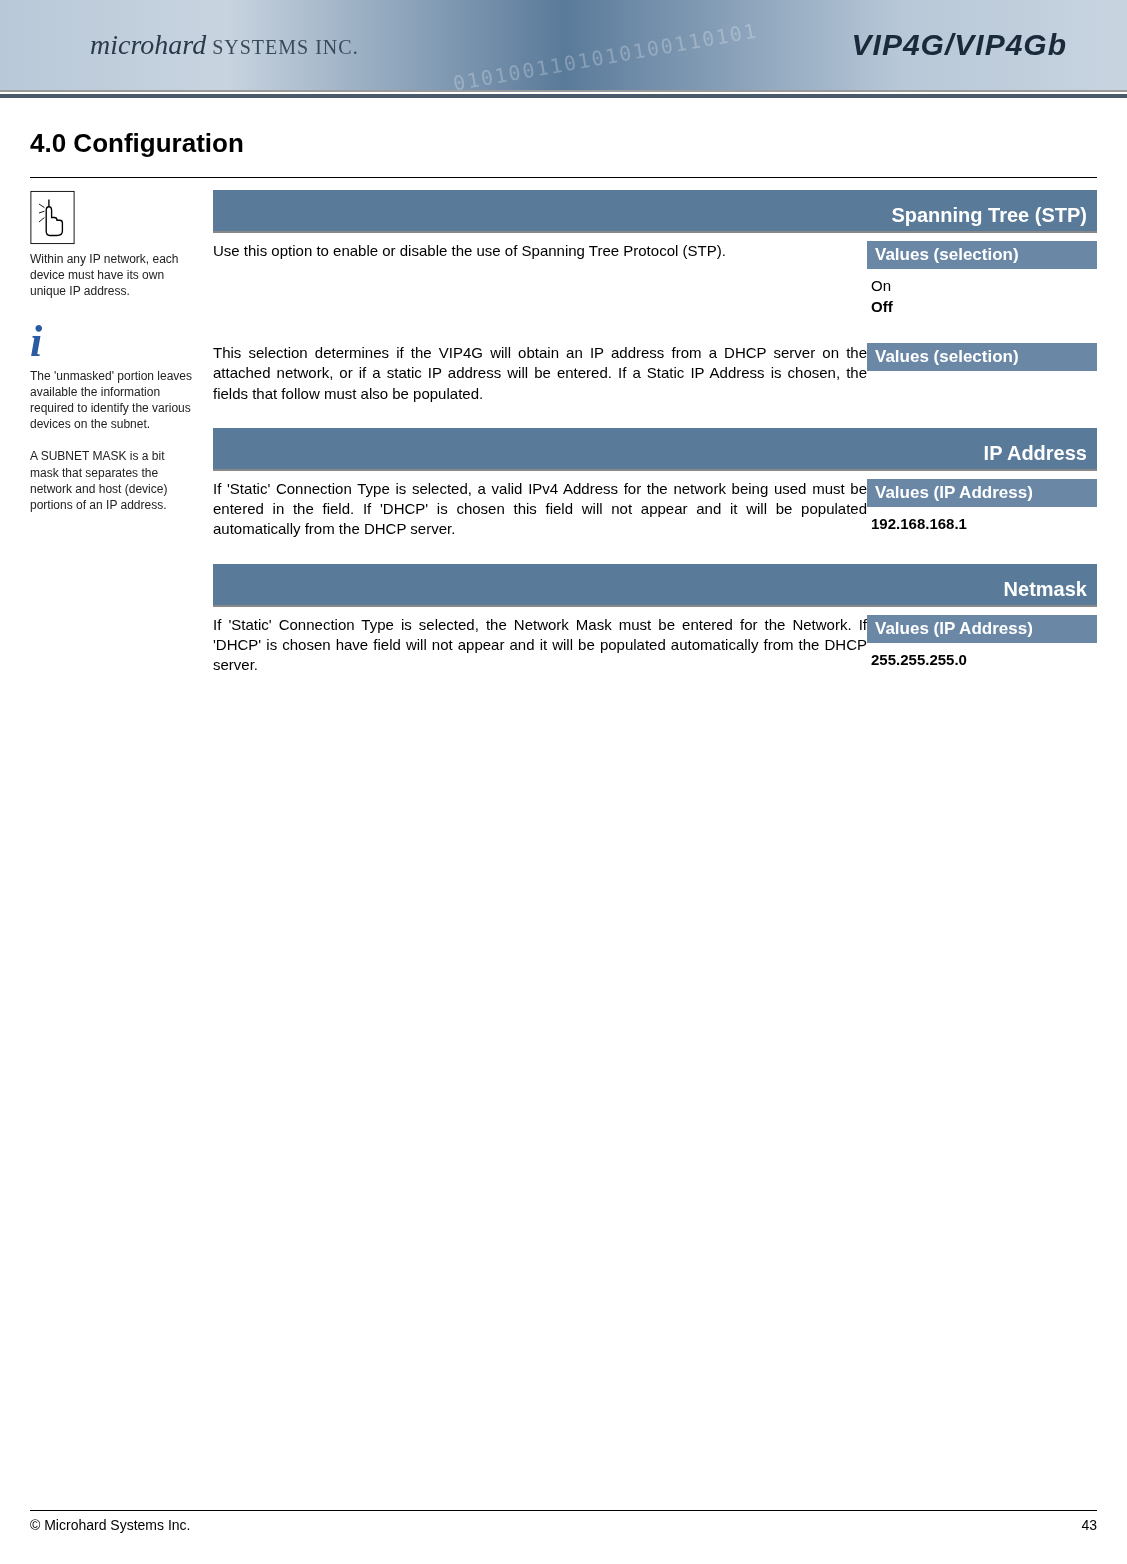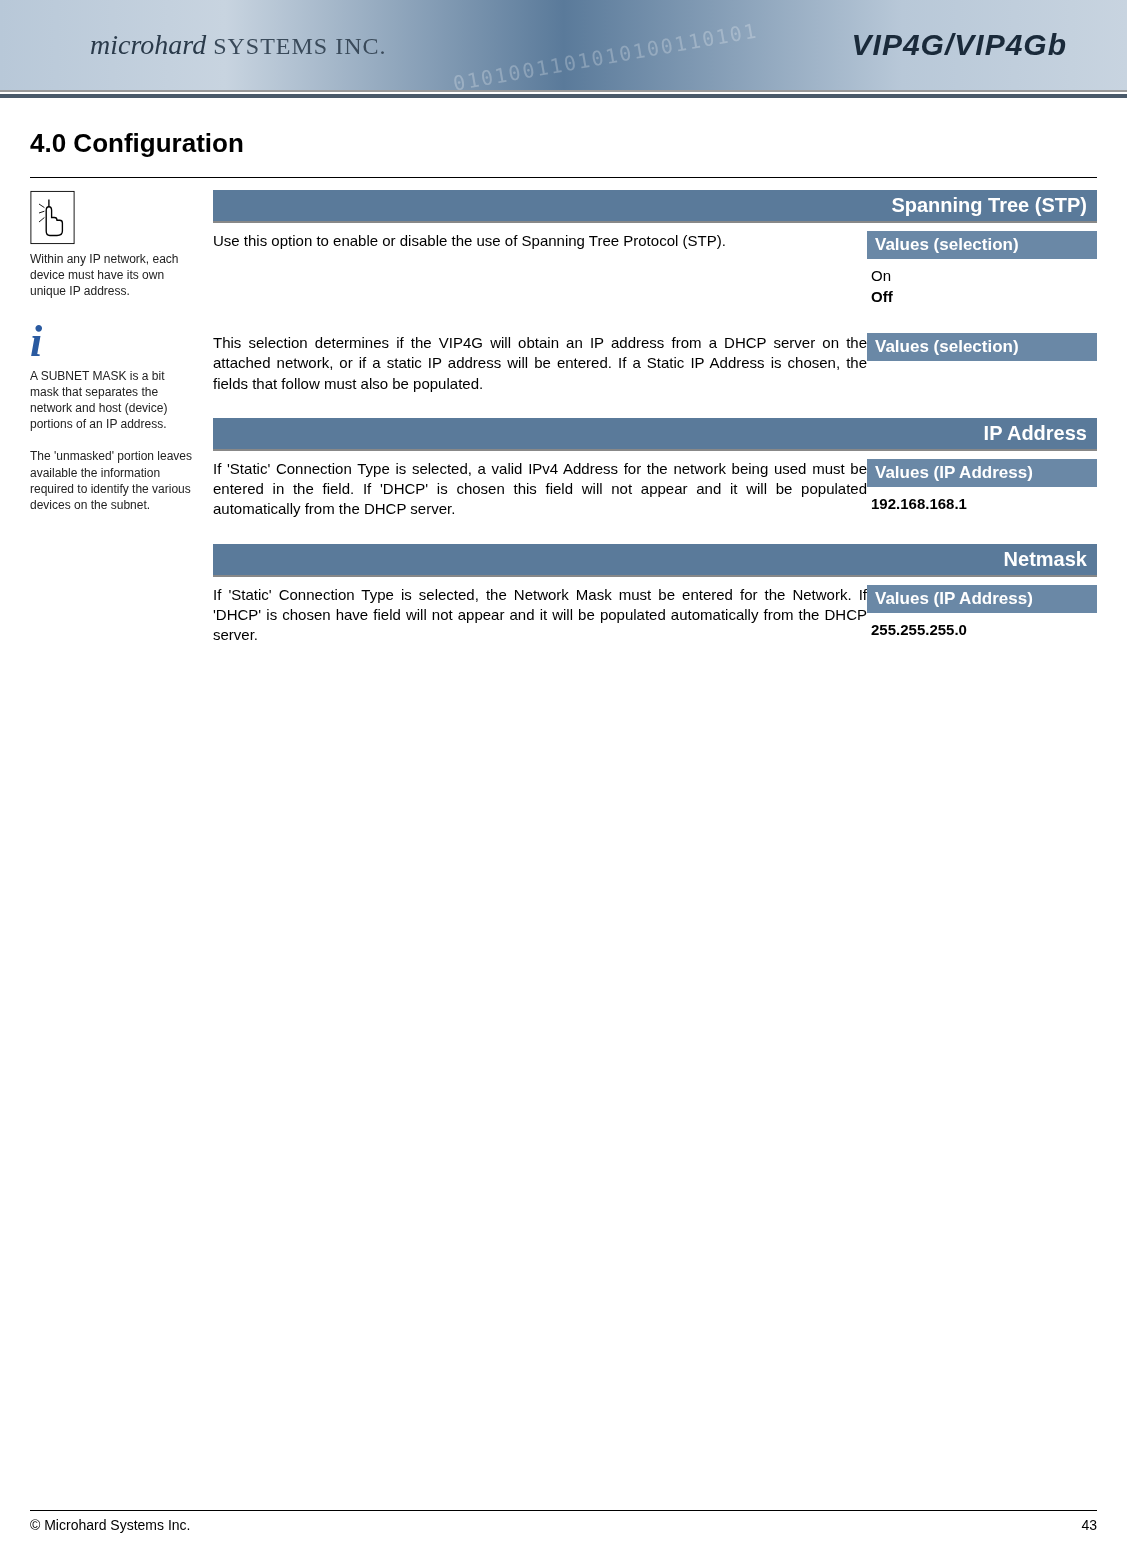--- a/index.html
+++ b/index.html
@@ -32,21 +32,21 @@
     font-size: 20px;
     transform: rotate(-10deg);
     letter-spacing: 2px;
   }
   .brand-left {
     font-size: 28px;
     font-style: italic;
     color: #2a3a4a;
     font-family: "Times New Roman", serif;
   }
-  .brand-left .thin { font-weight: normal; color: #3a4a5a; font-style: normal; font-size: 24px; letter-spacing: 1px;}
+  .brand-left .thin { font-weight: normal; color: #3a4a5a; font-style: normal; font-size: 20px; letter-spacing: 1px;}
   .brand-right {
     font-size: 30px;
     font-weight: bold;
     font-style: italic;
     color: #1a2a3a;
     letter-spacing: 1px;
   }
   .banner-rule { height: 4px; background: #4a5a6a; margin: 2px 0 0 0; }
 
   .content {
@@ -71,21 +71,21 @@
   .sidebar p { margin: 4px 0 16px 0; }
 
   .main { }
   .param-block { margin-bottom: 24px; }
   .param-title-bar {
     background: #5a7a9a;
     color: #fff;
     font-size: 20px;
     font-weight: bold;
     text-align: right;
-    padding: 4px 10px 4px 10px;
+    padding: 14px 10px 4px 10px;
     border-bottom: 2px solid #888;
   }
   .param-body {
     display: grid;
     grid-template-columns: 1fr 230px;
     margin-top: 8px;
   }
   .param-desc {
     font-size: 15px;
     line-height: 1.35;
@@ -135,22 +135,22 @@
         <svg viewBox="0 0 50 60" width="45" height="55">
           <rect x="1" y="1" width="48" height="58" fill="none" stroke="#000" stroke-width="1"></rect>
           <path d="M18 45 L18 22 Q18 18 21 18 Q24 18 24 22 L24 30 L27 30 Q30 30 30 33 L33 33 Q36 33 36 36 L36 45 Q36 50 30 50 L22 50 Q18 50 18 45 Z" fill="none" stroke="#000" stroke-width="1.5"></path>
           <path d="M21 18 L21 10" stroke="#000" stroke-width="1.5"></path>
           <path d="M10 15 L16 19 M10 25 L16 23 M10 35 L16 30" stroke="#000" stroke-width="1"></path>
         </svg>
       </div>
       <p>Within any IP network, each device must have its own unique IP address.</p>
 
       <div class="info-icon">i</div>
+      <p>The 'unmasked' portion leaves available the information required to identify the various devices on the subnet.</p>
       <p>A SUBNET MASK is a bit mask that separates the network and host (device) portions of an IP address.</p>
-      <p>The 'unmasked' portion leaves available the information required to identify the various devices on the subnet.</p>
     </aside>
 
     <main class="main">
 
       <section class="param-block">
         <div class="param-title-bar">Spanning Tree (STP)</div>
         <div class="param-body">
           <div class="param-desc">Use this option to enable or disable the use of Spanning Tree Protocol (STP).</div>
           <div class="values-box">
             <div class="values-header">Values (selection)</div>

